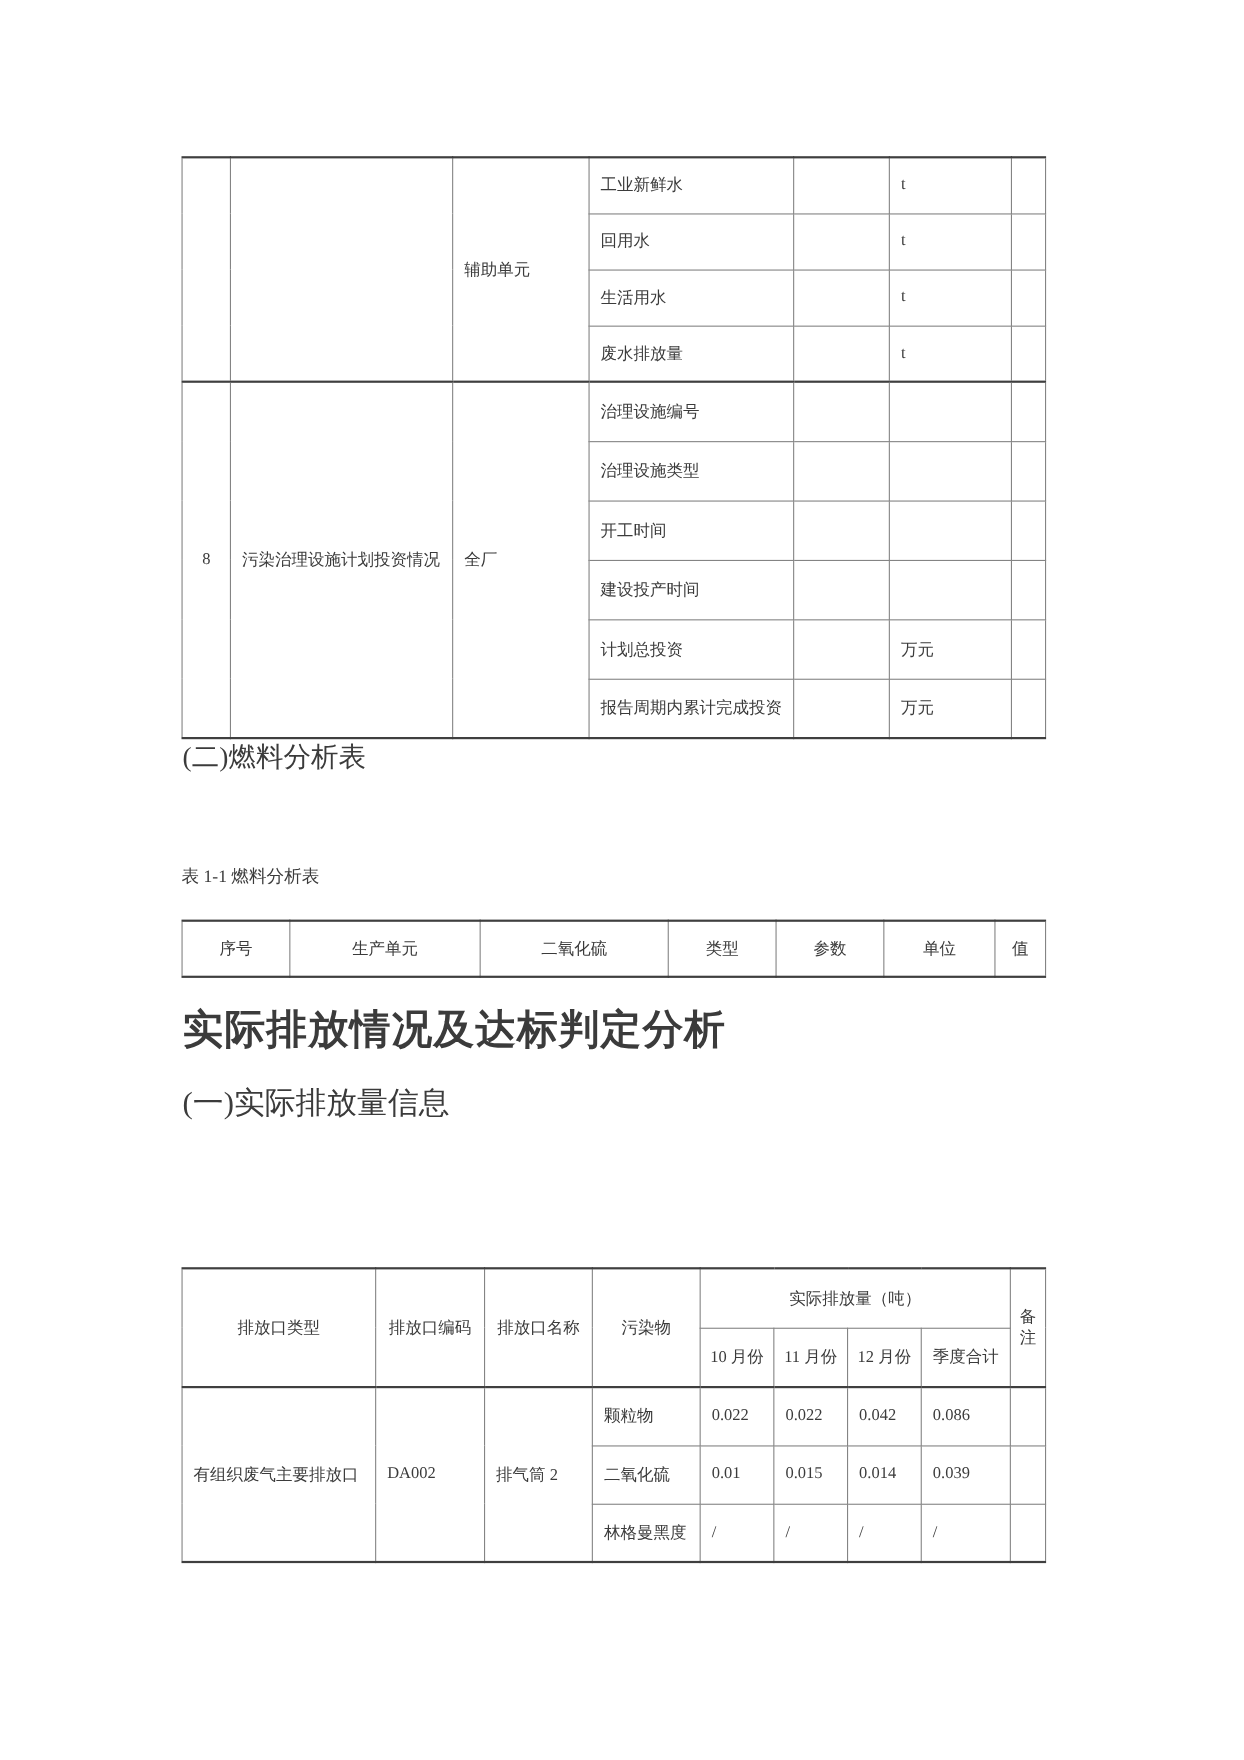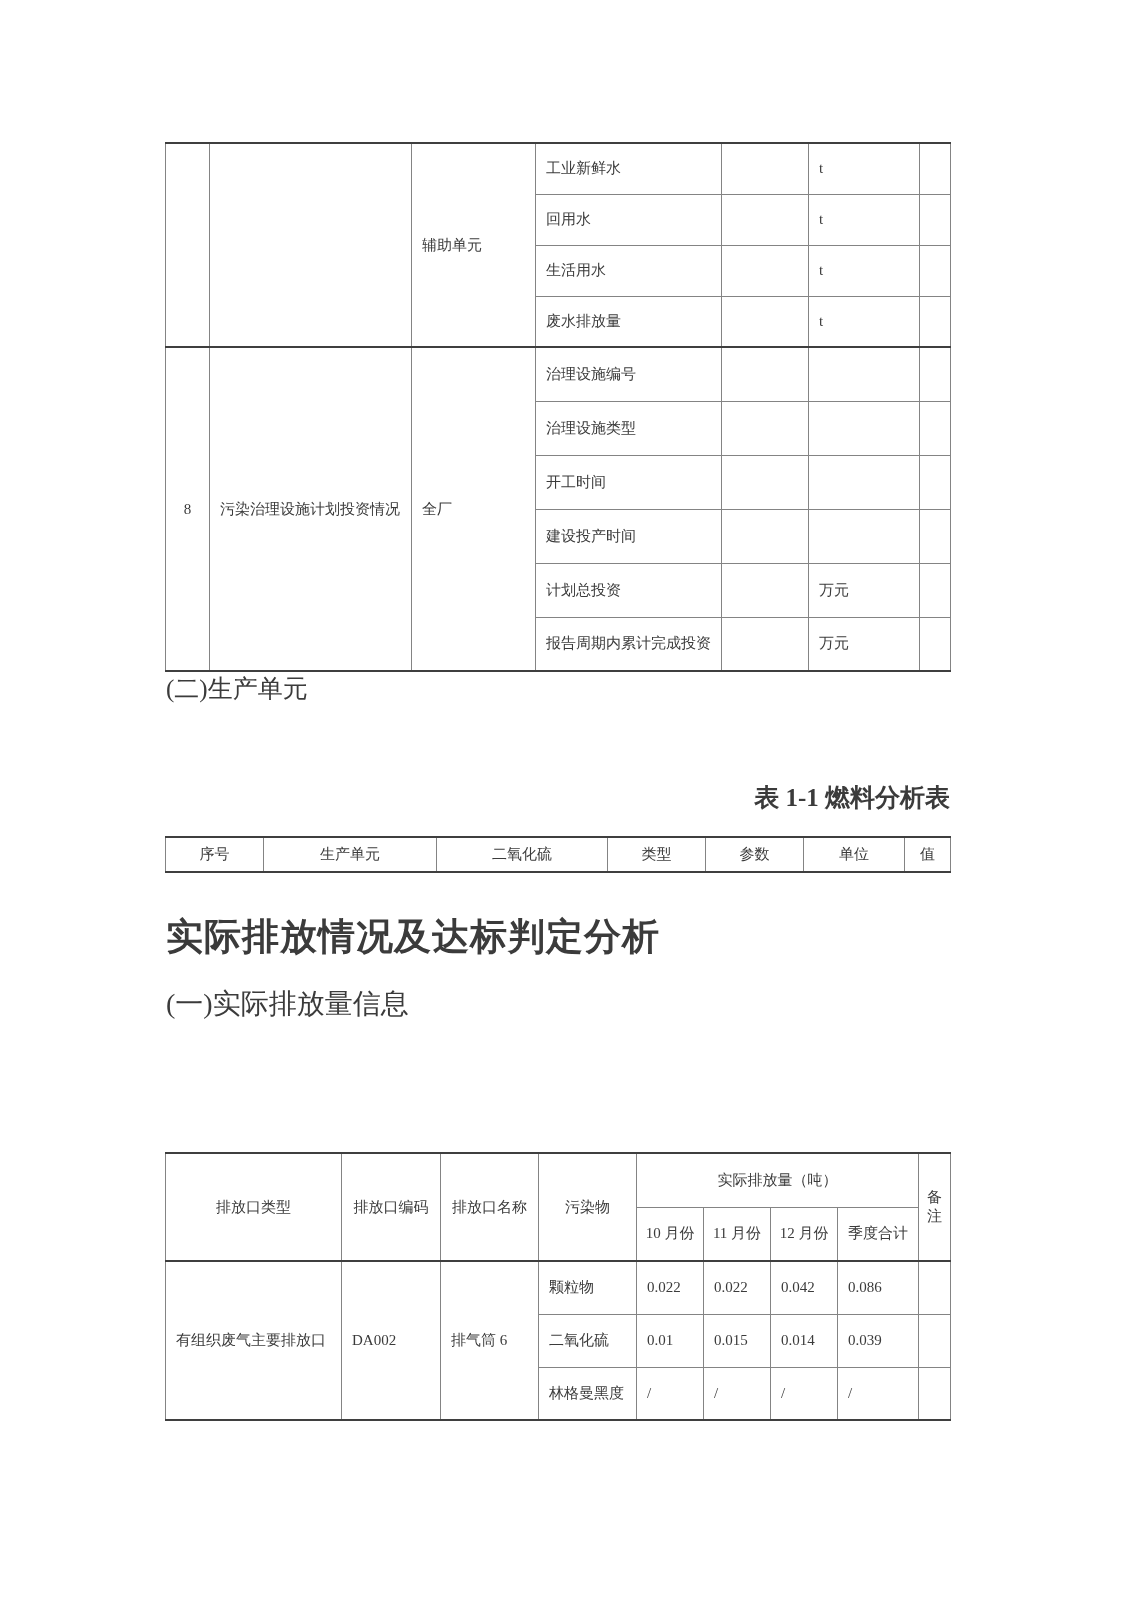--- a/index.html
+++ b/index.html
@@ -45,21 +45,21 @@
   }
   #cont-table tr.ra { height: 51px; }
   #cont-table tr.rb { height: 54px; }
   #cont-table tr.block-start td { border-top: 2px solid #3f3f3f; margin-top: 23px; }
   
   #fuel-table {
     top: 836px;
     border-top: 2px solid #3f3f3f;
     border-bottom: 2px solid #3f3f3f;
   }
-  #fuel-table tr { height: 35px; }
+  #fuel-table tr { height: 51px; }
   
   #emission-table {
     top: 1152px;
     border-top: 2px solid #3f3f3f;
     border-bottom: 2px solid #3f3f3f;
   }
   #emission-table tr.hrow { height: 54px; }
   #emission-table tr.drow { height: 53px; }
   #emission-table tr.data-first td { border-top: 2px solid #3f3f3f; margin-top: 32px; }
 
@@ -67,24 +67,23 @@
     position: absolute;
     left: 166px;
     font-size: 25px;
     line-height: 30px;
     white-space: nowrap;
   }
   .table-caption {
     position: absolute;
     left: 165px;
     width: 785px;
-    text-align: right;
-    font-size: 25px;
+    text-align: left;
+    font-size: 16px;
     line-height: 26px;
-    font-weight: bold;
   }
   .heading-1 {
     position: absolute;
     left: 166px;
     top: 916px;
     font-size: 37px;
     line-height: 42px;
     letter-spacing: 1px;
     white-space: nowrap;
     font-weight: bold;
@@ -172,21 +171,21 @@
       </tr>
       <tr class="rb">
         <td>报告周期内累计完成投资</td>
         <td></td>
         <td>万元</td>
         <td></td>
       </tr>
     </tbody>
   </table>
 
-  <div class="heading-2" id="heading-fuel">(二)生产单元</div>
+  <div class="heading-2" id="heading-fuel">(二)燃料分析表</div>
   <div class="table-caption" id="caption-fuel">表 1-1 燃料分析表</div>
 
   <table class="doc" id="fuel-table">
     <colgroup>
       <col style="width:98px">
         <col style="width:173px">
         <col style="width:171px">
       <col style="width:98px">
         <col style="width:98px">
         <col style="width:101px">
@@ -231,21 +230,21 @@
       </tr>
       <tr class="hrow">
         <th class="c">10 月份</th>
         <th class="c">11 月份</th>
         <th class="c">12 月份</th>
         <th class="c">季度合计</th>
       </tr>
       <tr class="drow data-first">
         <td rowspan="3">有组织废气主要排放口</td>
         <td rowspan="3">DA002</td>
-        <td rowspan="3">排气筒 6</td>
+        <td rowspan="3">排气筒 2</td>
         <td>颗粒物</td>
         <td>0.022</td>
         <td>0.022</td>
         <td>0.042</td>
         <td>0.086</td>
         <td></td>
       </tr>
       <tr class="drow">
         <td>二氧化硫</td>
         <td>0.01</td>

